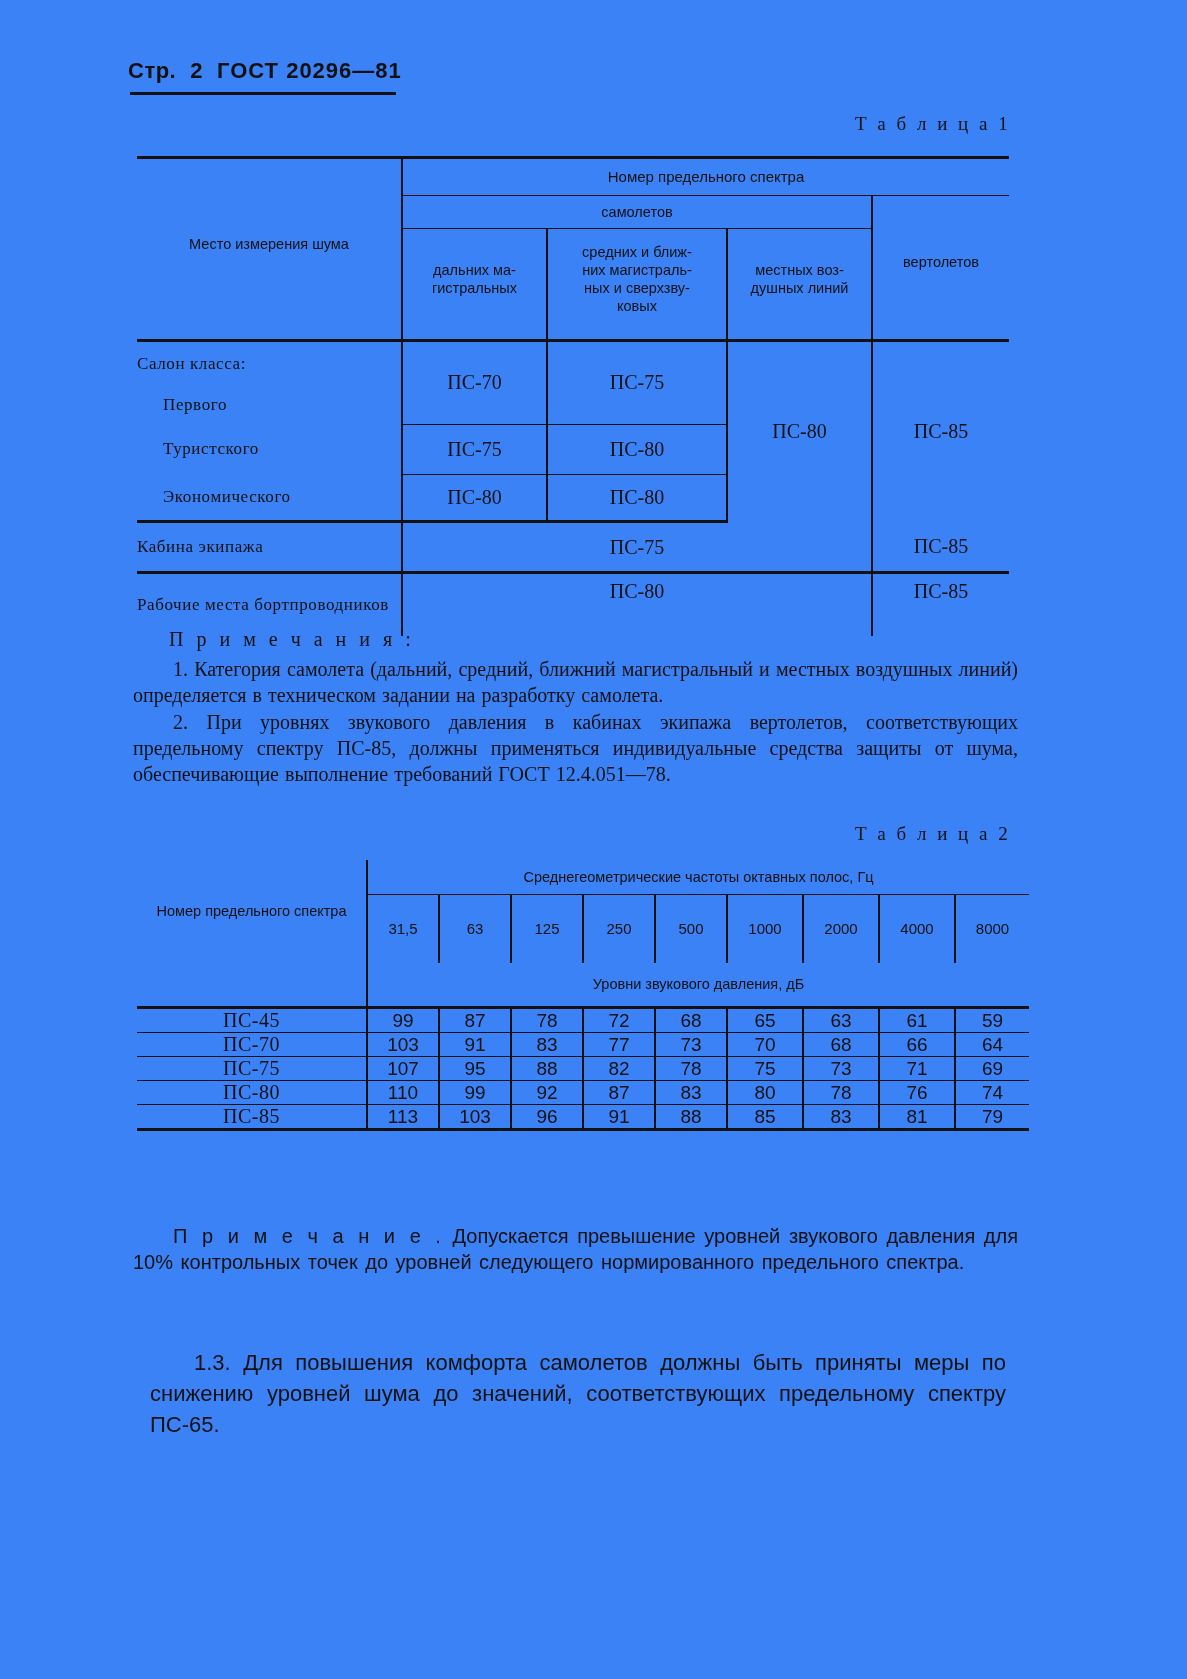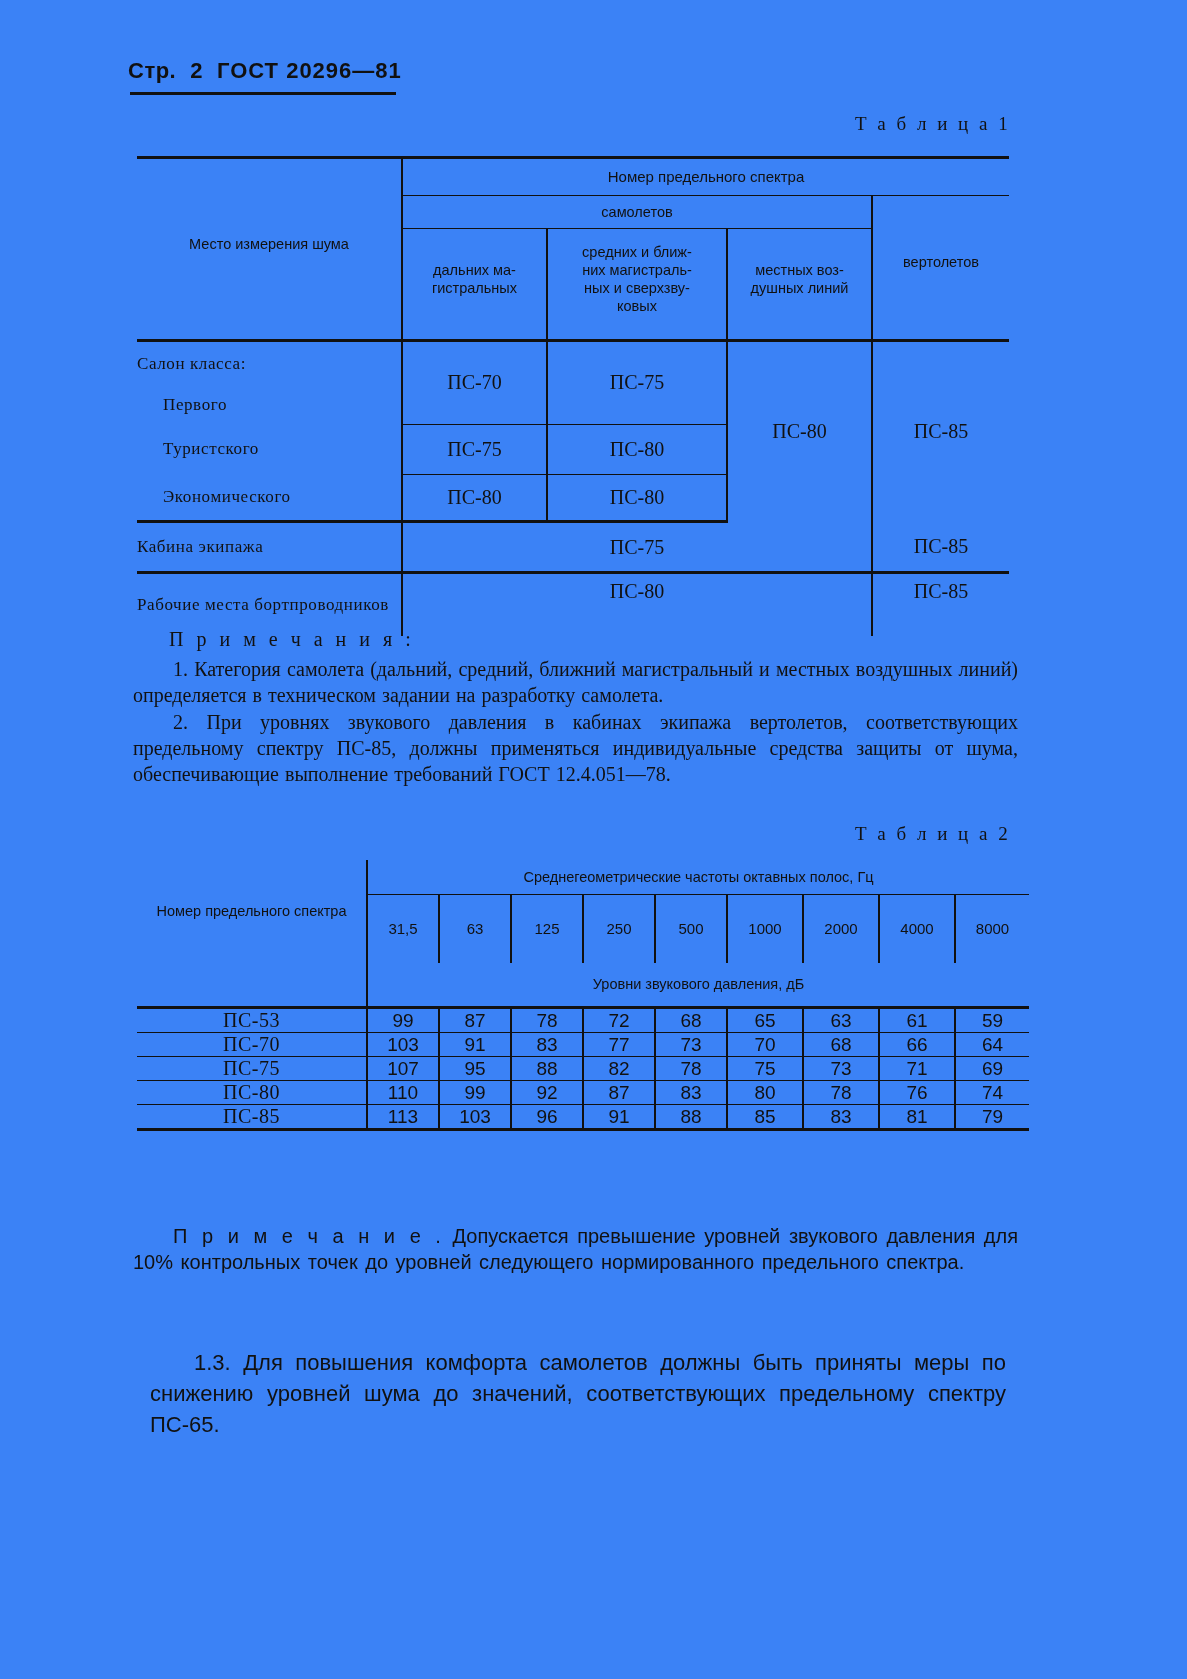--- a/index.html
+++ b/index.html
@@ -343,21 +343,21 @@
         <td class="vl t2-freq">4000</td>
         <td class="vl t2-freq">8000</td>
       </tr>
 
       <tr>
         <td class="bb-thick" style="height:44px;"></td>
         <td class="vl bb-thick t2-h" colspan="9" style="border-top:2px solid #3b82f6;">Уровни звукового давления, дБ</td>
       </tr>
 
       <tr>
-        <td class="bb-thin t2-rowlabel">ПС-53</td>
+        <td class="bb-thin t2-rowlabel">ПС-45</td>
         <td class="vl bb-thin t2-cell">99</td>
         <td class="vl bb-thin t2-cell">87</td>
         <td class="vl bb-thin t2-cell">78</td>
         <td class="vl bb-thin t2-cell">72</td>
         <td class="vl bb-thin t2-cell">68</td>
         <td class="vl bb-thin t2-cell">65</td>
         <td class="vl bb-thin t2-cell">63</td>
         <td class="vl bb-thin t2-cell">61</td>
         <td class="vl bb-thin t2-cell">59</td>
       </tr>

